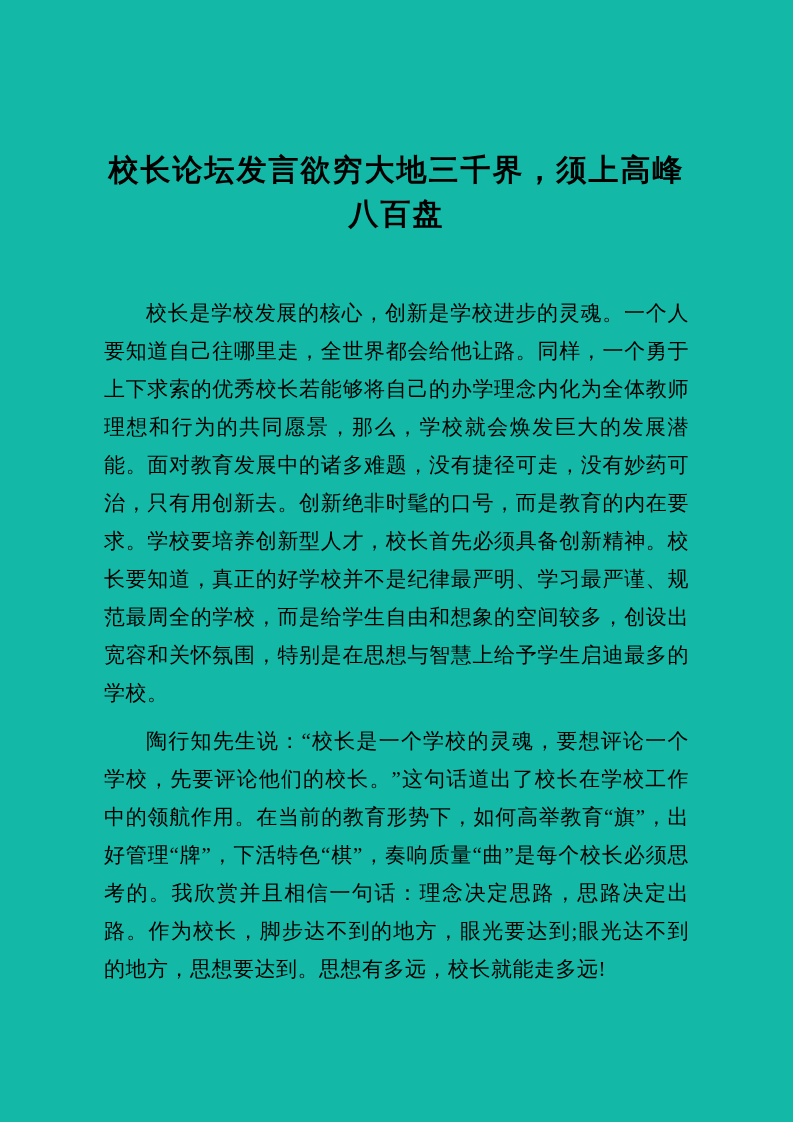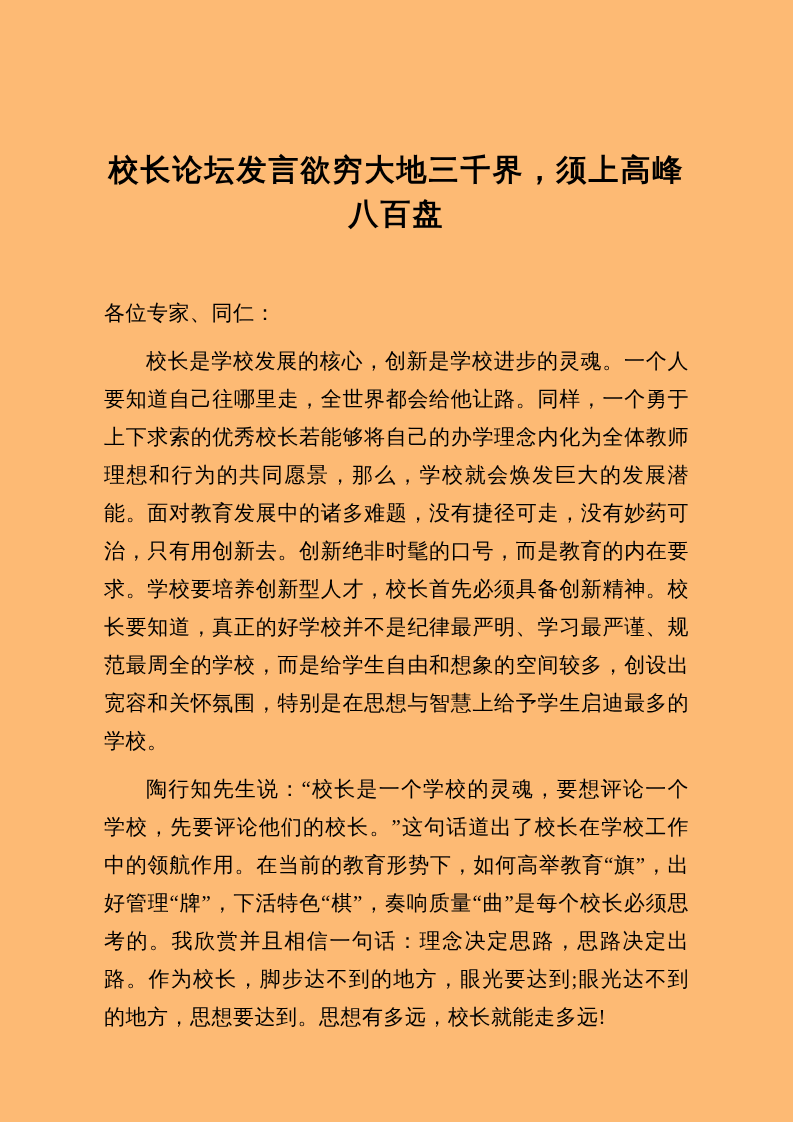--- a/index.html
+++ b/index.html
@@ -7,21 +7,21 @@
   html, body {
     width: 793px;
     height: 1122px;
     background: #ffffff;
     overflow: hidden;
   }
 
   .page {
     width: 793px;
     height: 1122px;
-    background: #fdba74;
+    background: #14b8a6;
     padding: 148px 104px 60px 104px;
     font-family: "Liberation Serif", "DejaVu Serif", serif;
     color: #000000;
   }
 
   .doc-title {
     font-size: 30px;
     font-weight: bold;
     line-height: 44px;
     text-align: center;
@@ -45,20 +45,19 @@
     text-indent: 2em;
   }
 </style>
 </head>
 <body>
 
 <div class="page">
 
   <h1 class="doc-title">校长论坛发言欲穷大地三千界，须上高峰八百盘</h1>
 
-  <p class="para">各位专家、同仁：</p>
 
 
   <p class="para indent">校长是学校发展的核心，创新是学校进步的灵魂。一个人要知道自己往哪里走，全世界都会给他让路。同样，一个勇于上下求索的优秀校长若能够将自己的办学理念内化为全体教师理想和行为的共同愿景，那么，学校就会焕发巨大的发展潜能。面对教育发展中的诸多难题，没有捷径可走，没有妙药可治，只有用创新去。创新绝非时髦的口号，而是教育的内在要求。学校要培养创新型人才，校长首先必须具备创新精神。校长要知道，真正的好学校并不是纪律最严明、学习最严谨、规范最周全的学校，而是给学生自由和想象的空间较多，创设出宽容和关怀氛围，特别是在思想与智慧上给予学生启迪最多的学校。</p>
 
   <p class="para indent">陶行知先生说：“校长是一个学校的灵魂，要想评论一个学校，先要评论他们的校长。”这句话道出了校长在学校工作中的领航作用。在当前的教育形势下，如何高举教育“旗”，出好管理“牌”，下活特色“棋”，奏响质量“曲”是每个校长必须思考的。我欣赏并且相信一句话：理念决定思路，思路决定出路。作为校长，脚步达不到的地方，眼光要达到;眼光达不到的地方，思想要达到。思想有多远，校长就能走多远!</p>
 
 </div>
 
 </body></html>

